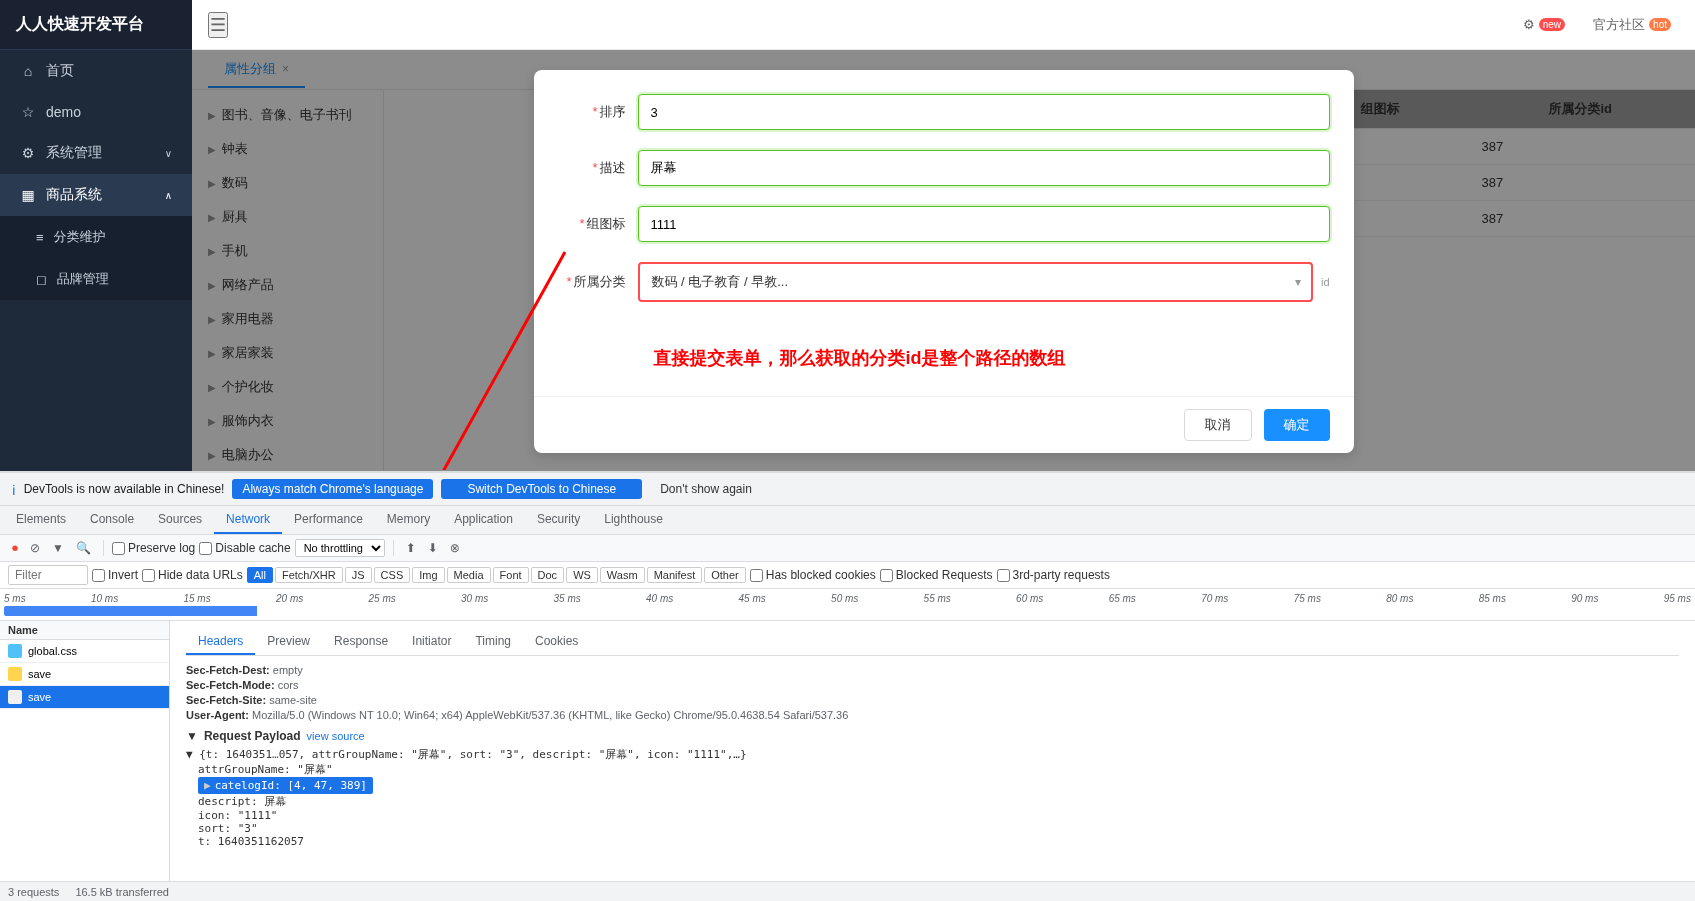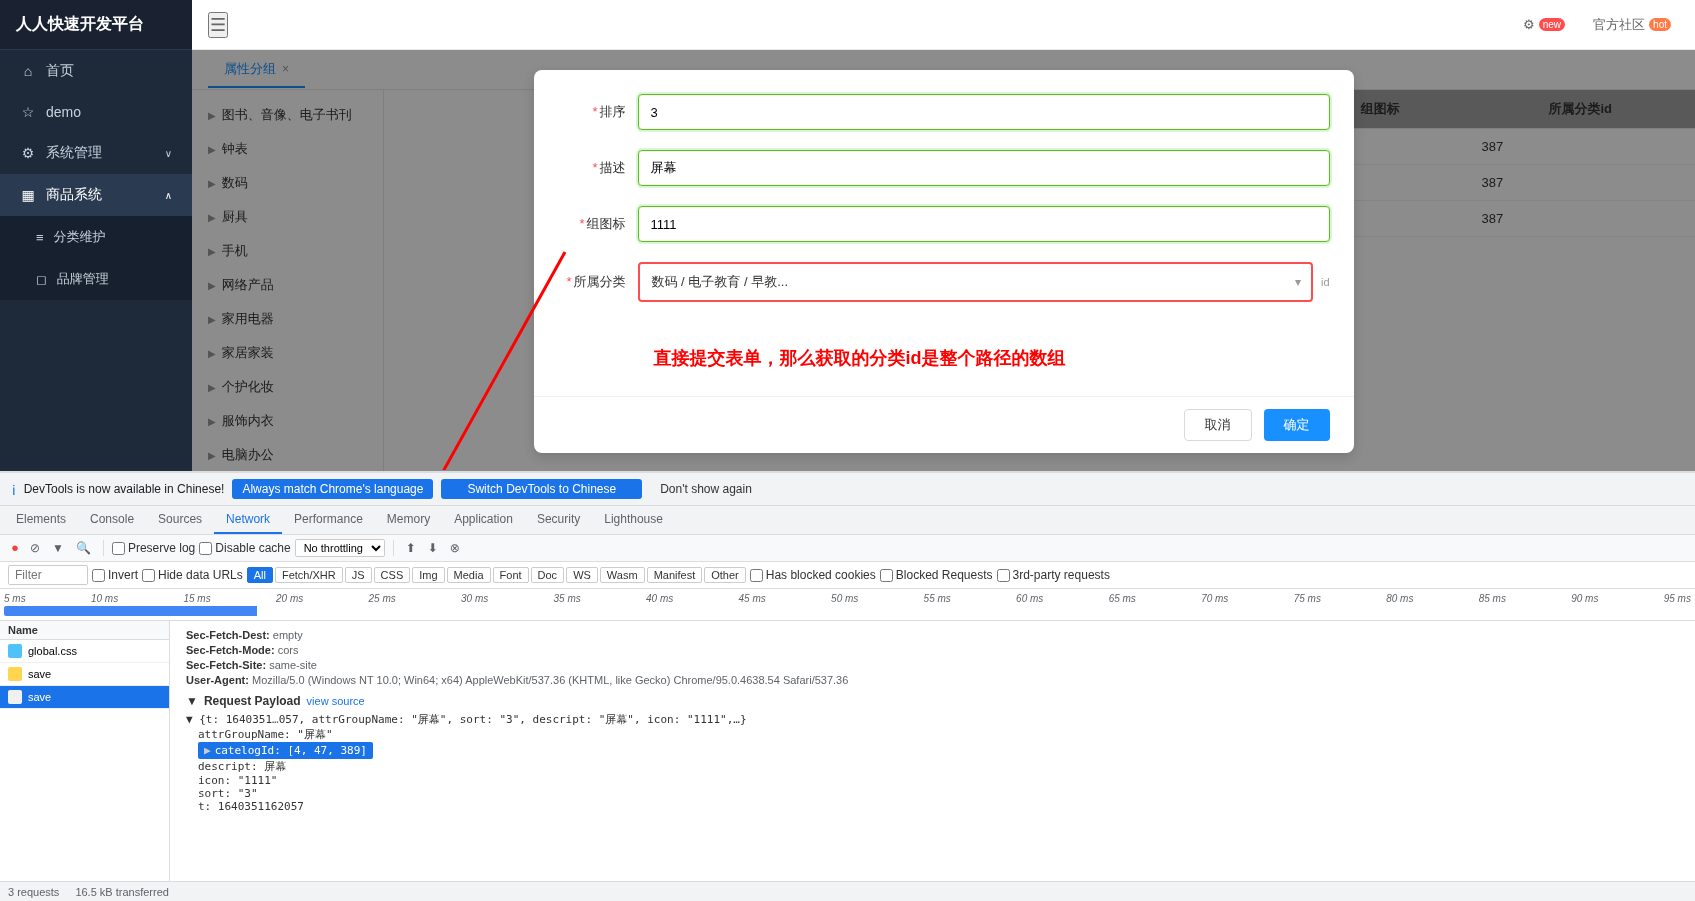--- a/index.html
+++ b/index.html
@@ -460,20 +460,28 @@
         <span class="item-icon js"></span>
         <span class="item-name">save</span>
       </div>
       <div class="network-list-item active">
         <span class="item-icon"></span>
         <span class="item-name">save</span>
       </div>
     </div>
 
     <div class="request-detail">
+      <div class="detail-tabs">
+        <div class="detail-tab active">Headers</div>
+        <div class="detail-tab">Preview</div>
+        <div class="detail-tab">Response</div>
+        <div class="detail-tab">Initiator</div>
+        <div class="detail-tab">Timing</div>
+        <div class="detail-tab">Cookies</div>
+      </div>
 
       <div class="header-row"><b>Sec-Fetch-Dest:</b> <span>empty</span></div>
       <div class="header-row"><b>Sec-Fetch-Mode:</b> <span>cors</span></div>
       <div class="header-row"><b>Sec-Fetch-Site:</b> <span>same-site</span></div>
       <div class="header-row"><b>User-Agent:</b> <span>Mozilla/5.0 (Windows NT 10.0; Win64; x64) AppleWebKit/537.36 (KHTML, like Gecko) Chrome/95.0.4638.54 Safari/537.36</span></div>
 
       <div class="payload-section">
         <div class="payload-title">
           ▼ <span>Request Payload</span>
           <a href="#">view source</a>

